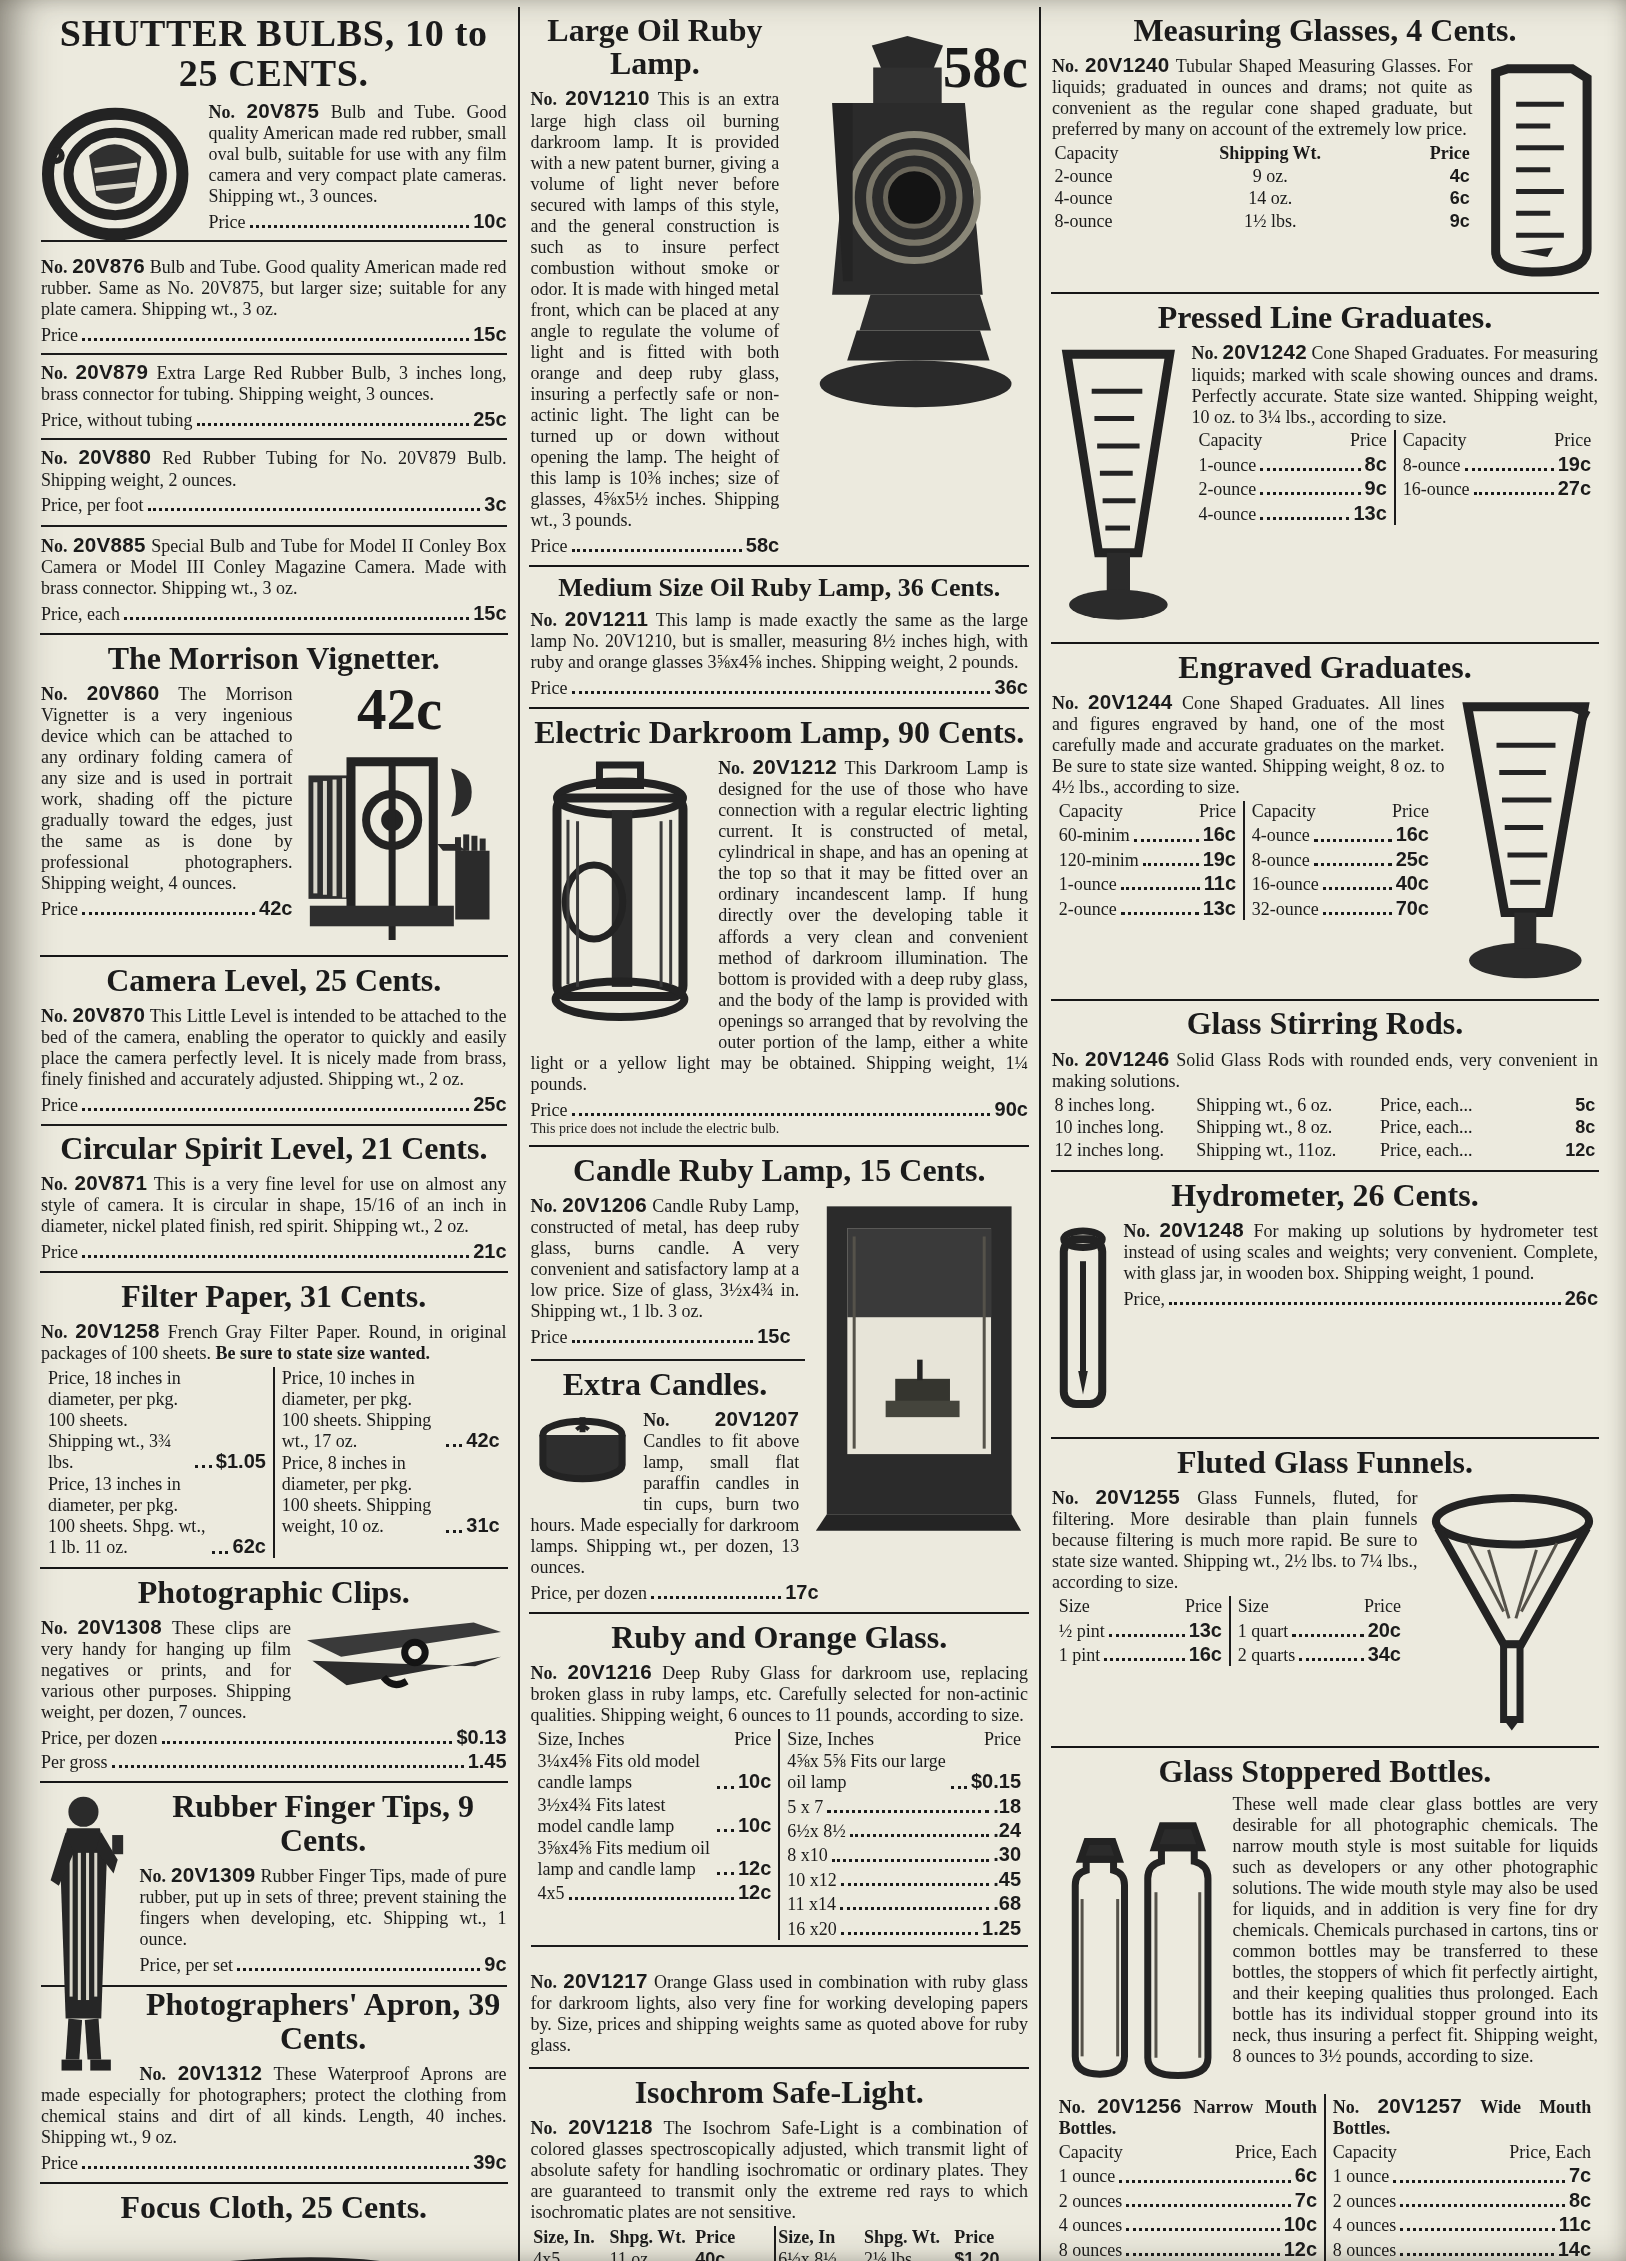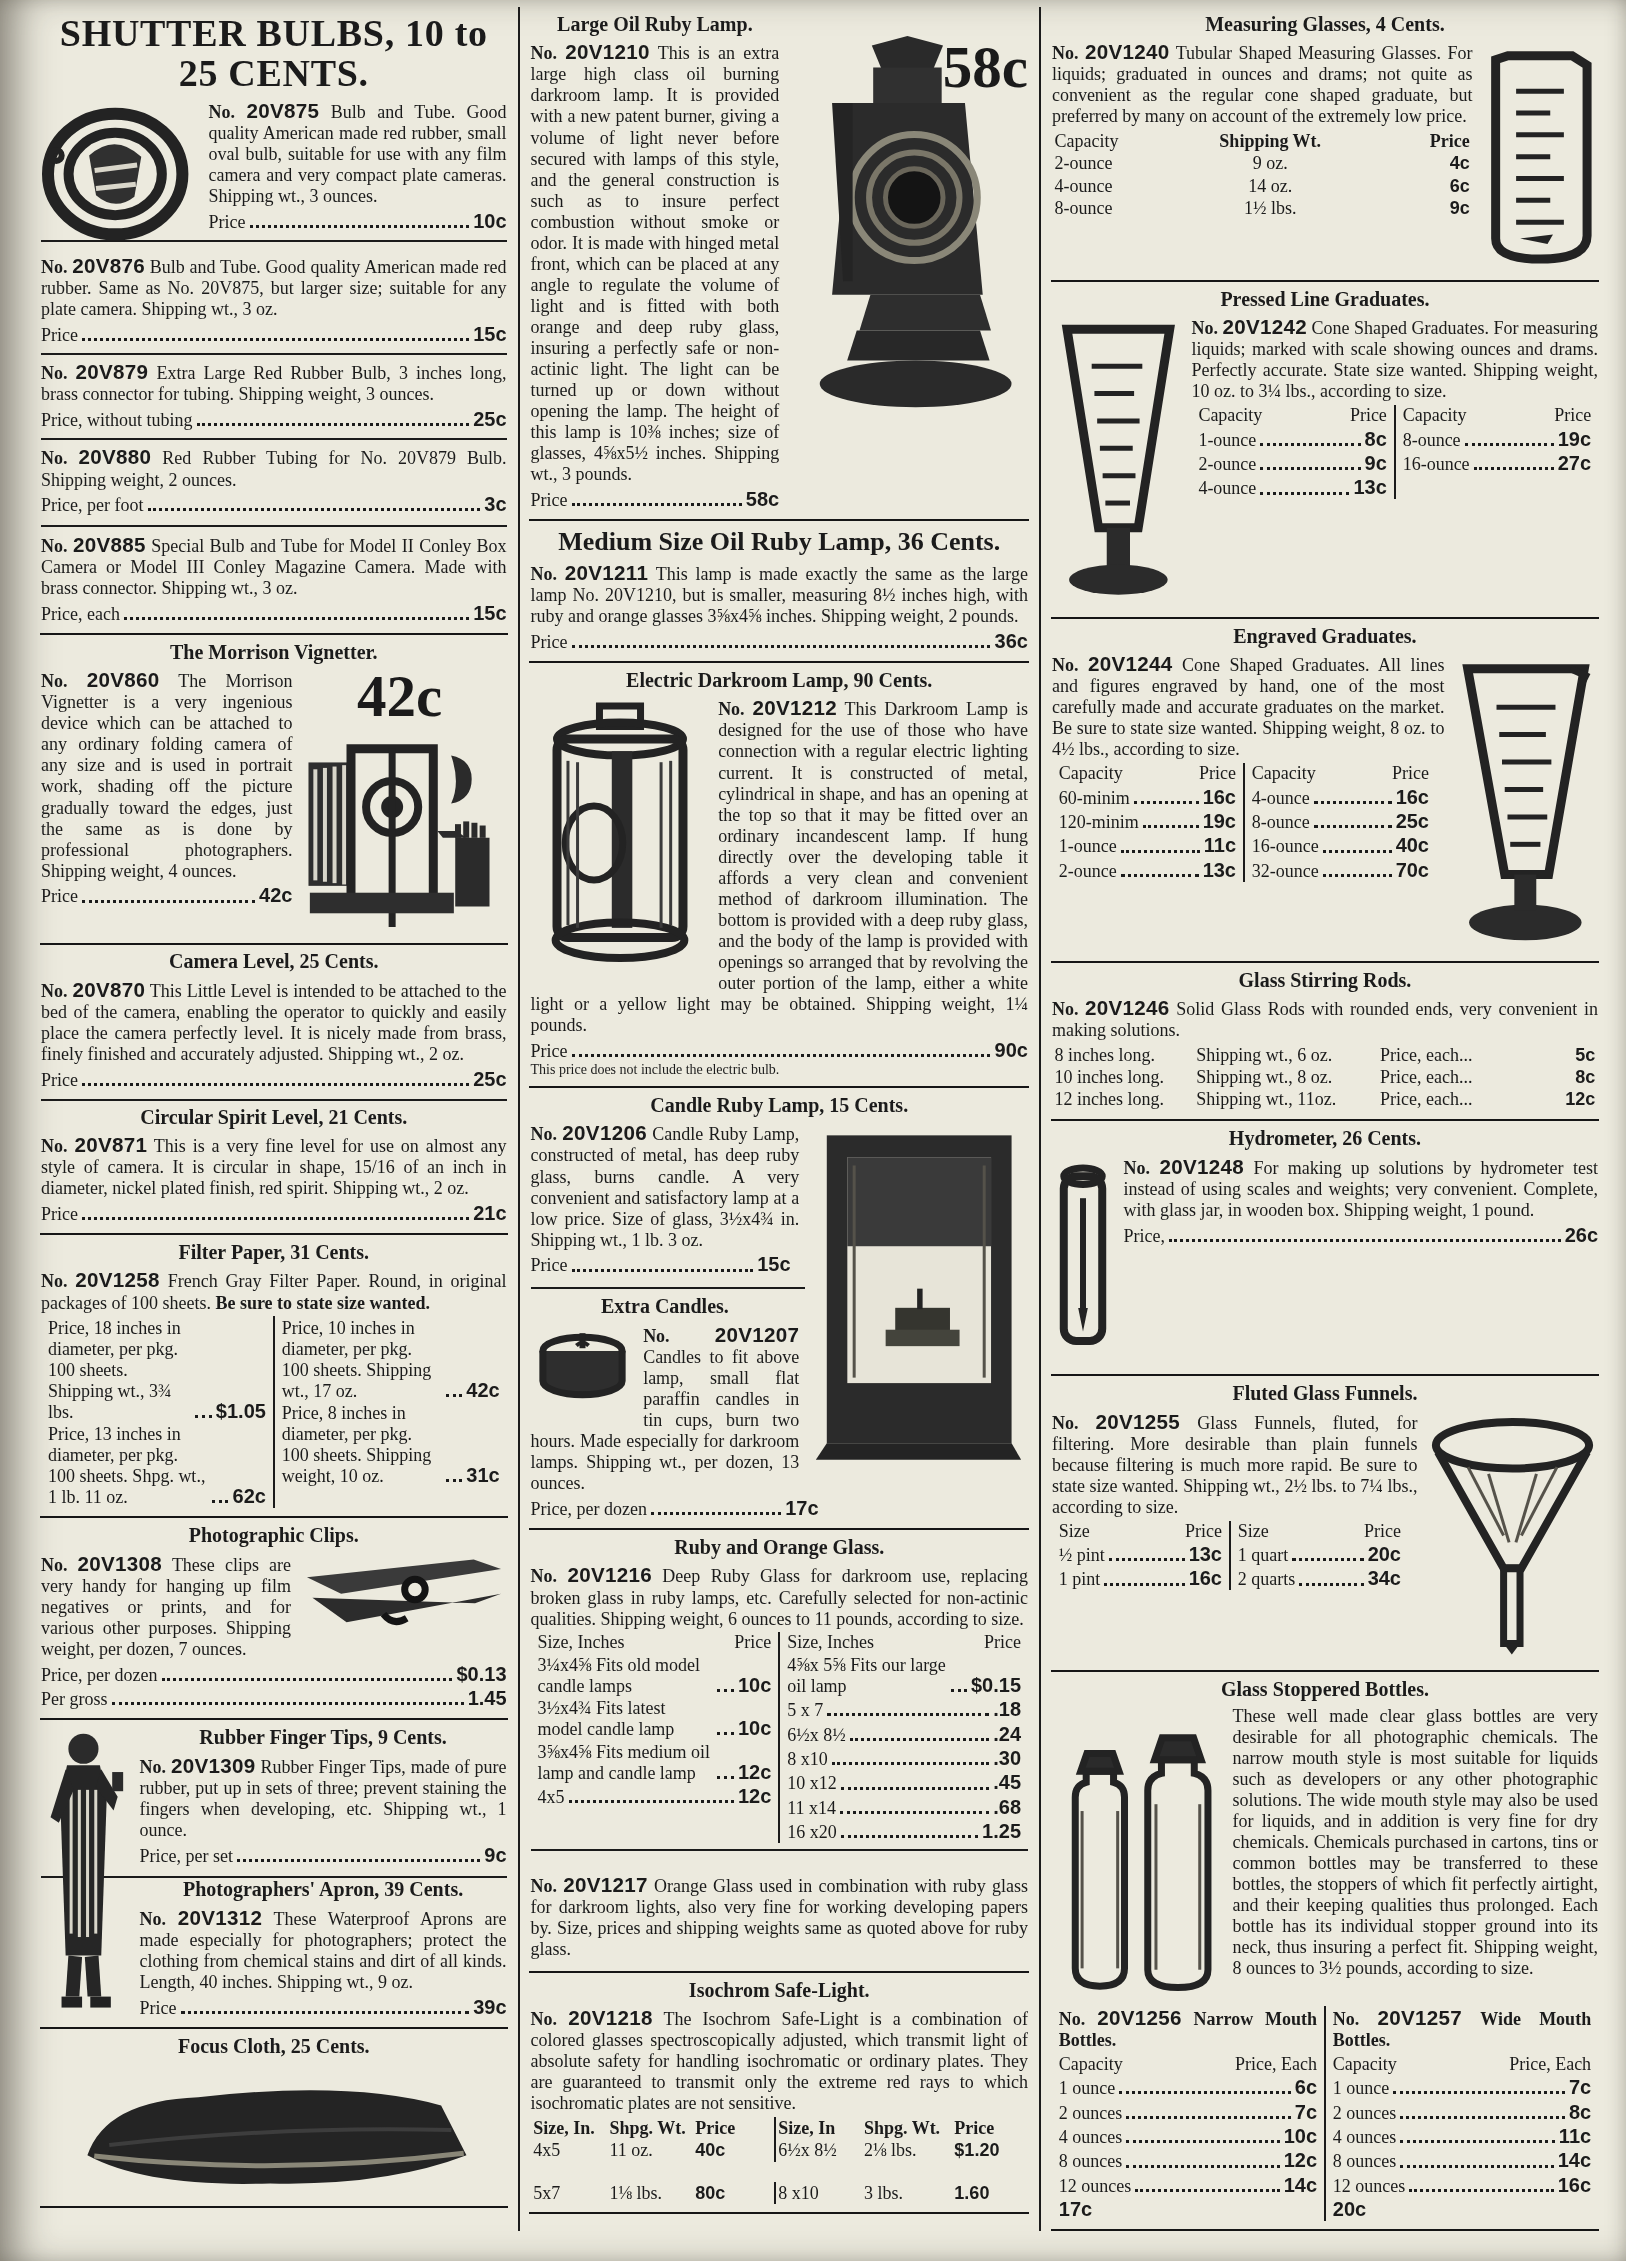--- a/index.html
+++ b/index.html
@@ -5,21 +5,21 @@
   html,body{margin:0;padding:0;}
   body{width:1627px;height:2261px;background:#d8d4c8;font-family:"Liberation Serif",serif;color:#1b1b1b;overflow:hidden;}
   .page{position:relative;width:1627px;height:2261px;background:#eceade;box-shadow:inset 27px 0 41px -13.7px rgba(40,35,25,.55), inset -9.6px 0 20.6px -8.2px rgba(40,35,25,.3);}
   .inner{padding:6.9px 18px 0 30px;}
   .columns{display:flex;align-items:stretch;}
   .col{padding:0 9.6px;}
   .col-left{width:471px;}
   .col-mid{width:503px;border-left:2.1px solid #1c1c1c;}
   .col-right{width:552px;border-left:2.1px solid #1c1c1c;}
   .sec{border-bottom:2.7px solid #161616;padding:5.5px 1.4px 8.2px;overflow:hidden;}
-  .ttl{text-align:center;font-weight:700;font-size:20px;line-height:1.05;margin:1.4px 0 5.5px;}
+  .ttl{text-align:center;font-weight:700;font-size:32px;line-height:1.05;margin:1.4px 0 5.5px;}
   .ttl.big{font-size:38px;letter-spacing:0.7px;}
   .body{font-size:18px;line-height:1.17;text-align:justify;margin:0 0 2.7px;}
   .no{font-weight:700;}
   .cat{font-family:"Liberation Sans",sans-serif;font-weight:700;font-size:20.6px;letter-spacing:0.3px;white-space:nowrap;}
   .pl{display:flex;align-items:flex-end;font-size:18px;margin:1.4px 0 0;}
   .pl .lbl{flex:0 1 auto;}
   .pl .dots{flex:1 1 20.6px;min-width:16.4px;border-bottom:3.4px dotted #1b1b1b;margin:0 4.1px 4.8px;}
   .pl .prc{font-family:"Liberation Sans",sans-serif;font-weight:700;font-size:20px;white-space:nowrap;}
   .bigprice{font-weight:700;font-size:59px;line-height:.95;text-align:center;}
   .fl-l{float:left;margin:2.7px 9.6px 2.7px 0;}

